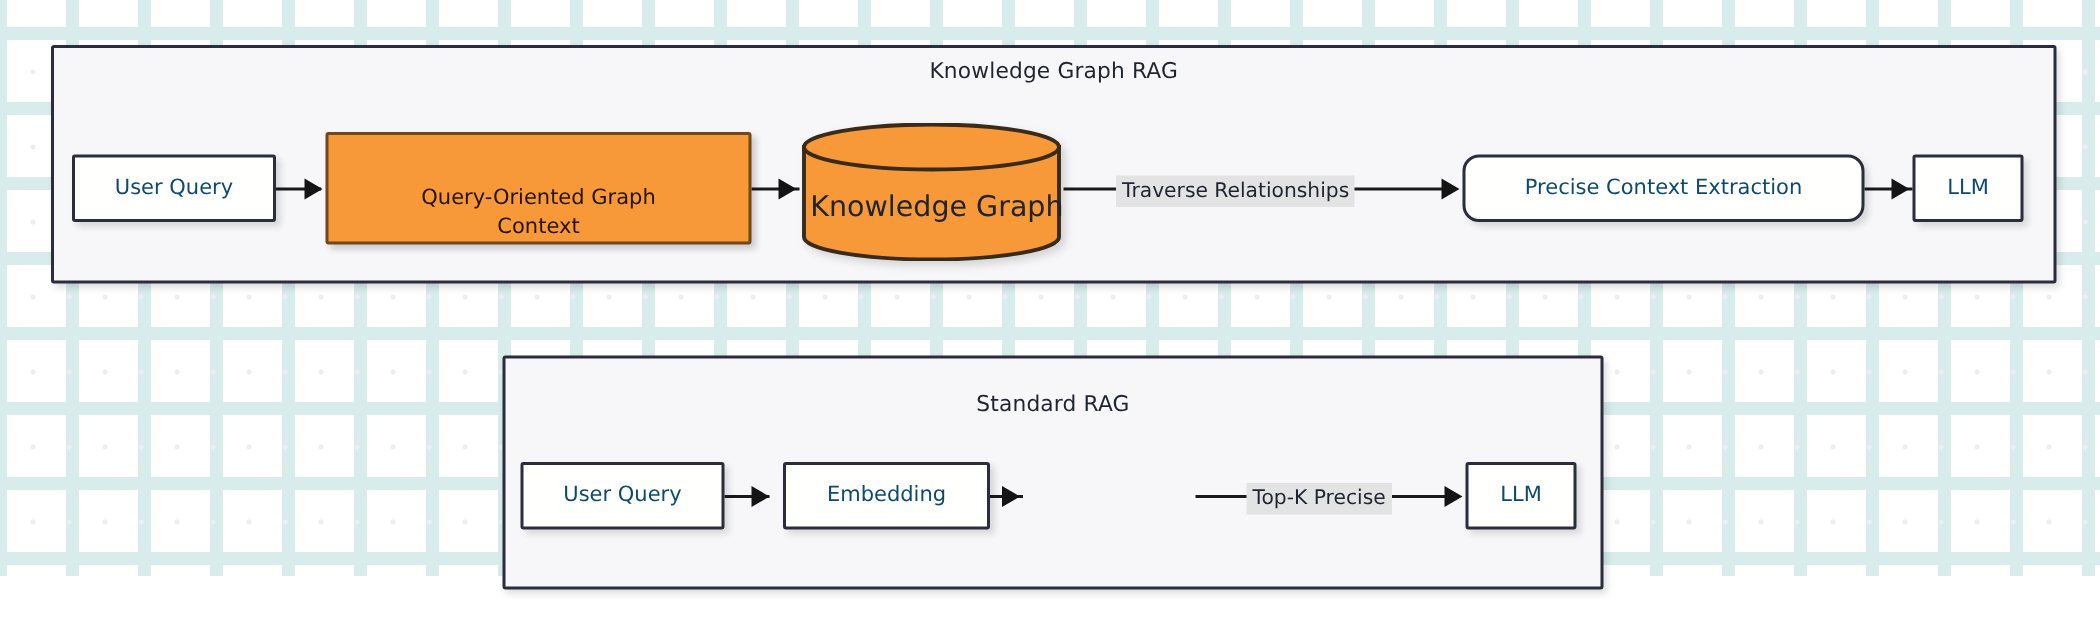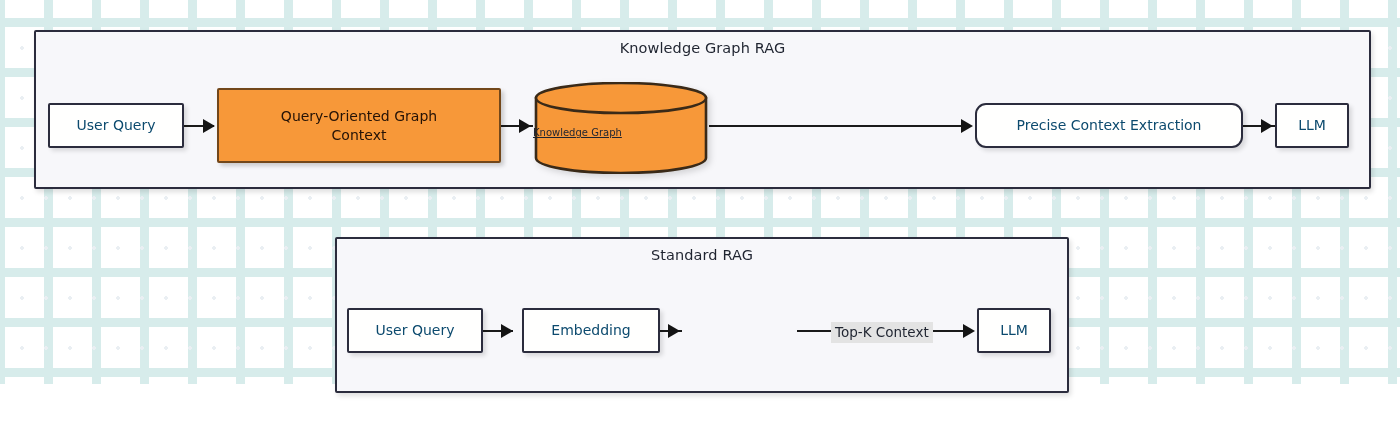--- a/index.html
+++ b/index.html
@@ -75,21 +75,21 @@
     font-size: 14.5px;
     color: #1f2430;
     letter-spacing: 0.1px;
     white-space: nowrap;
   }
 
   #cluster-kg  { left: 34px;  top: 30px;  width: 1337px; height: 159px; }
   #cluster-std { left: 335px; top: 237px; width: 734px;  height: 156px; }
 
   #cluster-kg  .cluster-title  { top: 8px;  }
-  #cluster-std .cluster-title  { top: 8px; }
+  #cluster-std .cluster-title  { top: 23px; }
 
   
   .node {
     position: absolute;
     box-sizing: border-box;
     display: flex;
     align-items: center;
     justify-content: center;
     text-align: center;
     z-index: 5;
@@ -102,36 +102,36 @@
     box-shadow: 3px 3px 4px rgba(0,0,0,0.12);
     font-size: 14px;
     color: #0c4a6e;
     padding: 0 8px;
   }
   .rect.highlight {
     background: #f79839;
     border: 2.5px solid #72471a;
     color: #241206;
     box-shadow: 3px 3px 4px rgba(0,0,0,0.18);
+    justify-content: flex-end;
   }
 
   
   .cyl {
     position: absolute;
     z-index: 5;
     filter: drop-shadow(3px 3px 3px rgba(0,0,0,0.14));
   }
   .cyl svg { display: block; }
   .cyl-label {
     position: absolute;
     left: 0; right: 0;
-    text-align: left;
-    font-size: 10px;
+    text-align: right;
+    font-size: 19px;
     color: #1f2430;
-    text-decoration: underline;
   }
 
   
   .link {
     position: absolute;
     background: #1a1a1a;
     height: 2.4px;
     z-index: 4;
   }
   .arrowhead {
@@ -163,20 +163,21 @@
   </div>
 
   <div class="link" style="left:184px; top:125px; width:30px;"></div>
   <div class="arrowhead" style="left:203px; top:119px;"></div>
 
   <div class="link" style="left:501px; top:125px; width:32px;"></div>
   <div class="arrowhead" style="left:519px; top:119px;"></div>
 
   <div class="link" style="left:709px; top:125px; width:258px;"></div>
   <div class="arrowhead" style="left:961px; top:119px;"></div>
+  <div class="edge-label" style="left:744px; top:117px;">Traverse Relationships</div>
 
   <div class="link" style="left:1243px; top:125px; width:32px;"></div>
   <div class="arrowhead" style="left:1261px; top:119px;"></div>
 
   <div class="node rect" style="left:48px; top:103px; width:136px; height:45px;">
     <span>User Query</span>
   </div>
 
   <div class="node rect highlight" style="left:217px; top:88px; width:284px; height:75px; flex-direction:column;">
     <span>Query-Oriented Graph</span>
@@ -204,21 +205,21 @@
   </div>
 
   <div class="link" style="left:483px; top:330px; width:30px;"></div>
   <div class="arrowhead" style="left:501px; top:324px;"></div>
 
   <div class="link" style="left:651px; top:330px; width:31px;"></div>
   <div class="arrowhead" style="left:668px; top:324px;"></div>
 
   <div class="link" style="left:797px; top:330px; width:175px;"></div>
   <div class="arrowhead" style="left:963px; top:324px;"></div>
-  <div class="edge-label" style="left:831px; top:322px;">Top-K Context</div>
+  <div class="edge-label" style="left:831px; top:322px;">Top-K Precise</div>
 
   <div class="node rect" style="left:347px; top:308px; width:136px; height:45px;">
     <span>User Query</span>
   </div>
 
   <div class="node rect" style="left:522px; top:308px; width:138px; height:45px;">
     <span>Embedding</span>
   </div>
 
 

